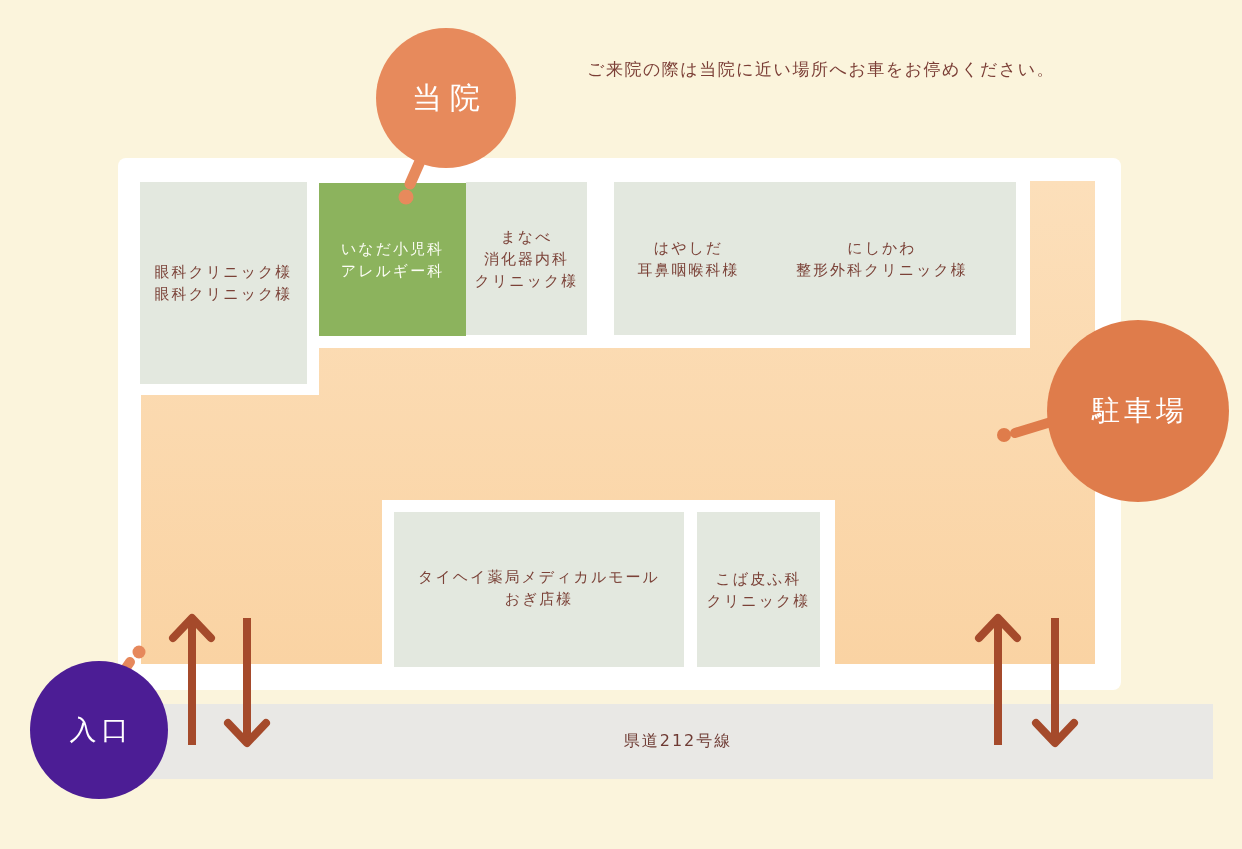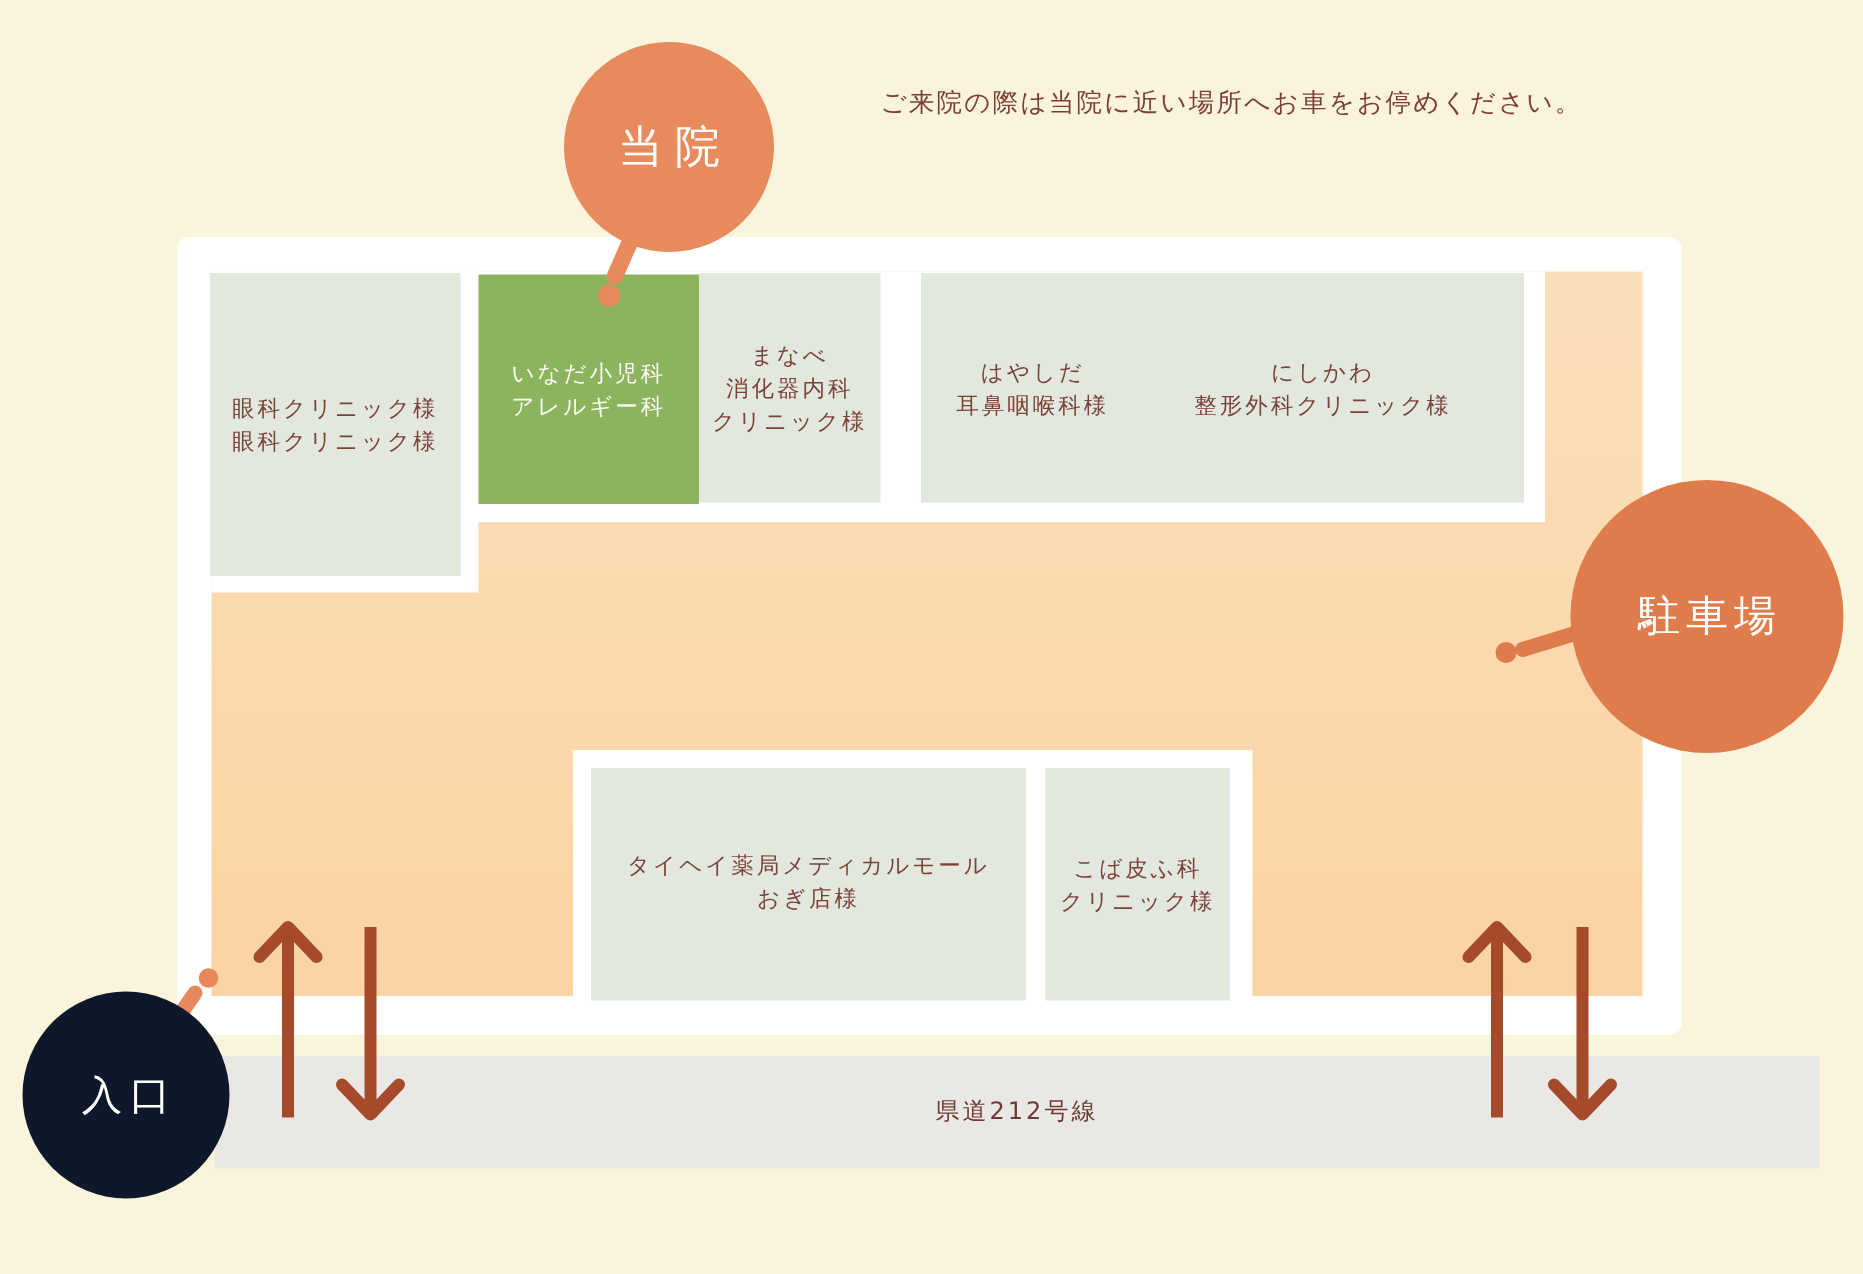--- a/index.html
+++ b/index.html
@@ -80,22 +80,22 @@
     left:376px;top:28px;width:140px;height:140px;
     background:#e78a5c;font-size:30px;letter-spacing:8px;
     text-indent:8px;
   }
   .marker-parking{
     left:1047px;top:320px;width:182px;height:182px;
     background:#df7c4b;font-size:28px;letter-spacing:4px;
     text-indent:4px;
   }
   .marker-entrance{
-    left:15px;top:661px;width:138px;height:138px;
-    background:#0f172a;font-size:27px;letter-spacing:5px;
+    left:30px;top:661px;width:138px;height:138px;
+    background:#4c1d95;font-size:27px;letter-spacing:5px;
     text-indent:5px;
   }
 </style>
 </head>
 <body>
 
 <div class="stage">
 
   <div class="notice">
     <div>ご来院の際は当院に近い場所へお車をお停めください。</div>

